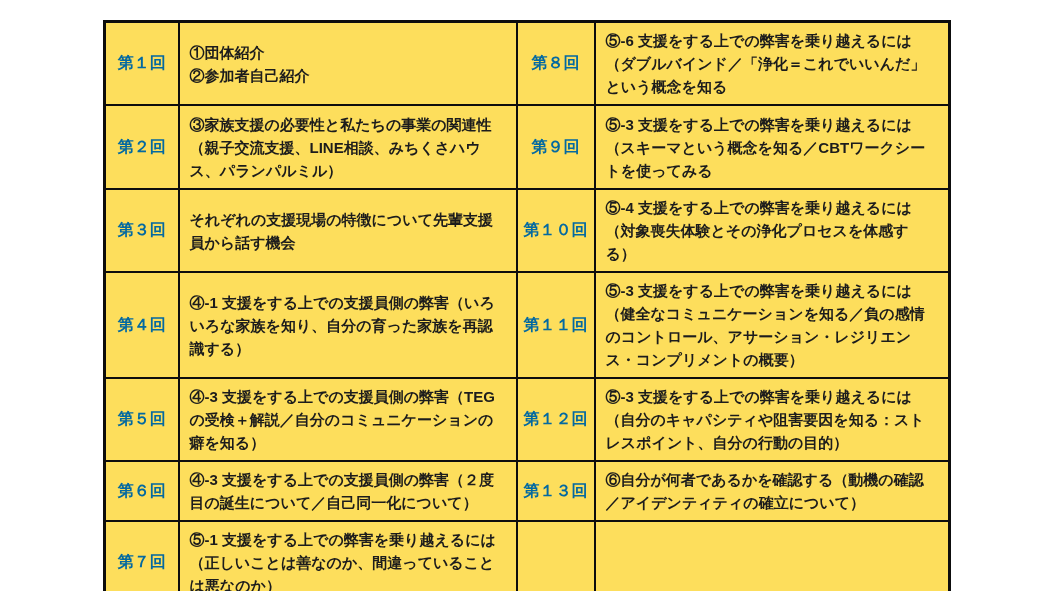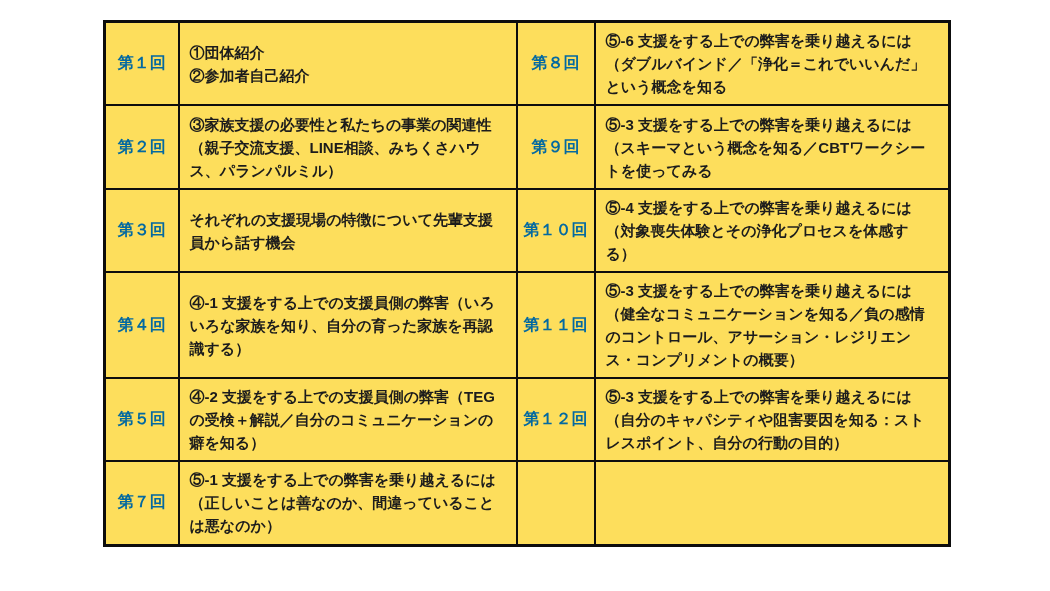--- a/index.html
+++ b/index.html
@@ -80,23 +80,29 @@
         <td class="content">⑤-4 支援をする上での弊害を乗り越えるには（対象喪失体験とその浄化プロセスを体感する）</td>
       </tr>
       <tr style="height:104px">
         <td class="label">第４回</td>
         <td class="content">④-1 支援をする上での支援員側の弊害（いろいろな家族を知り、自分の育った家族を再認識する）</td>
         <td class="label">第１１回</td>
         <td class="content">⑤-3 支援をする上での弊害を乗り越えるには（健全なコミュニケーションを知る／負の感情のコントロール、アサーション・レジリエンス・コンプリメントの概要）</td>
       </tr>
       <tr style="height:81px">
         <td class="label">第５回</td>
-        <td class="content">④-2 支援をする上での支援員側の弊害（TEGの受検＋解説／自分のコミュニケーションの癖を知る）</td>
+        <td class="content">④-3 支援をする上での支援員側の弊害（TEGの受検＋解説／自分のコミュニケーションの癖を知る）</td>
         <td class="label">第１２回</td>
         <td class="content">⑤-3 支援をする上での弊害を乗り越えるには（自分のキャパシティや阻害要因を知る：ストレスポイント、自分の行動の目的）</td>
+      </tr>
+      <tr style="height:58px">
+        <td class="label">第６回</td>
+        <td class="content">④-3 支援をする上での支援員側の弊害（２度目の誕生について／自己同一化について）</td>
+        <td class="label">第１３回</td>
+        <td class="content">⑥自分が何者であるかを確認する（動機の確認／アイデンティティの確立について）</td>
       </tr>
       <tr style="height:84px">
         <td class="label">第７回</td>
         <td class="content">⑤-1 支援をする上での弊害を乗り越えるには
 （正しいことは善なのか、間違っていることは悪なのか）</td>
         <td class="label"></td>
         <td class="content"></td>
       </tr>
     </tbody>
   </table>

